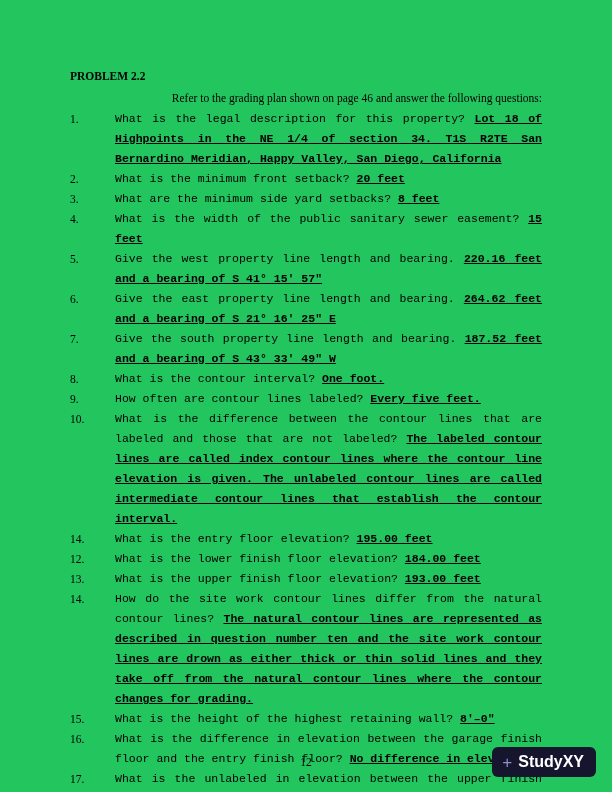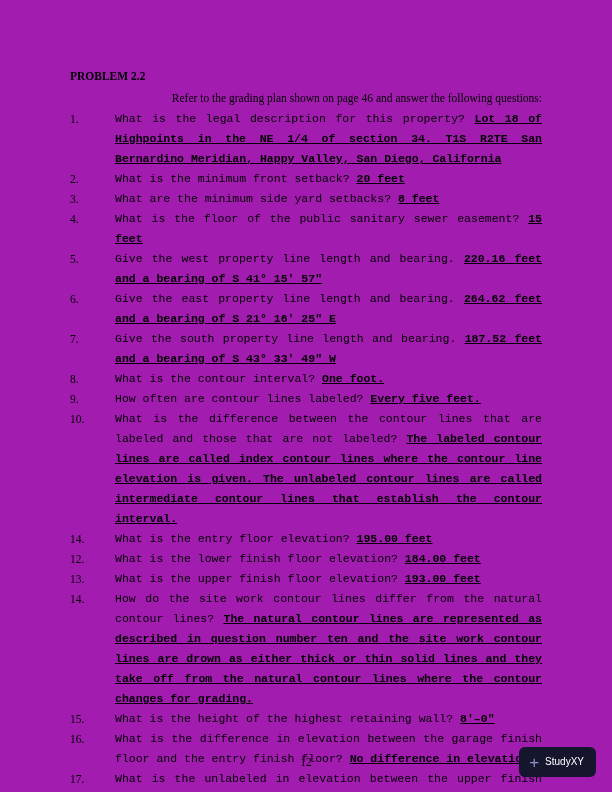--- a/index.html
+++ b/index.html
@@ -4,21 +4,21 @@
 <style>
   html, body {
     margin: 0;
     padding: 0;
     background: #ffffff;
   }
   .page {
     position: relative;
     width: 612px;
     height: 792px;
-    background: #a21caf;
+    background: #22c55e;
     font-family: "Liberation Serif", serif;
     font-size: 11.5px;
     line-height: 20px;
     color: #000000;
     overflow: hidden;
   }
   .content {
     position: absolute;
     top: 66px;
     left: 70px;
@@ -69,22 +69,22 @@
     gap: 6px;
     font-family: "Liberation Sans", sans-serif;
   }
   .logo-plus {
     color: #8b93c9;
     font-size: 17px;
     font-weight: 400;
     line-height: 1;
   }
   .logo-text {
-    font-size: 10px;
-    font-weight: normal;
+    font-size: 16px;
+    font-weight: bold;
     line-height: 1;
   }
   .logo-study { color: #ffffff; }
   .logo-xy { color: #ffffff; }
 </style>
 </head>
 <body>
 
 <div class="page">
 
@@ -102,21 +102,21 @@
     <span class="q-body"><span>What is the minimum front setback? </span><span class="answer">20 feet</span></span>
   </div>
 
   <div class="q-row">
     <span class="q-num">3.</span>
     <span class="q-body"><span>What are the minimum side yard setbacks? </span><span class="answer">8 feet</span></span>
   </div>
 
   <div class="q-row">
     <span class="q-num">4.</span>
-    <span class="q-body"><span>What is the floor of the public sanitary sewer easement? </span><span class="answer">15 feet</span></span>
+    <span class="q-body"><span>What is the width of the public sanitary sewer easement? </span><span class="answer">15 feet</span></span>
   </div>
 
   <div class="q-row">
     <span class="q-num">5.</span>
     <span class="q-body"><span>Give the west property line length and bearing. </span><span class="answer">220.16 feet and a bearing of S 41° 15′ 57″</span></span>
   </div>
 
   <div class="q-row">
     <span class="q-num">6.</span>
     <span class="q-body"><span>Give the east property line length and bearing. </span><span class="answer">264.62 feet and a bearing of S 21° 16′ 25″ E</span></span>

